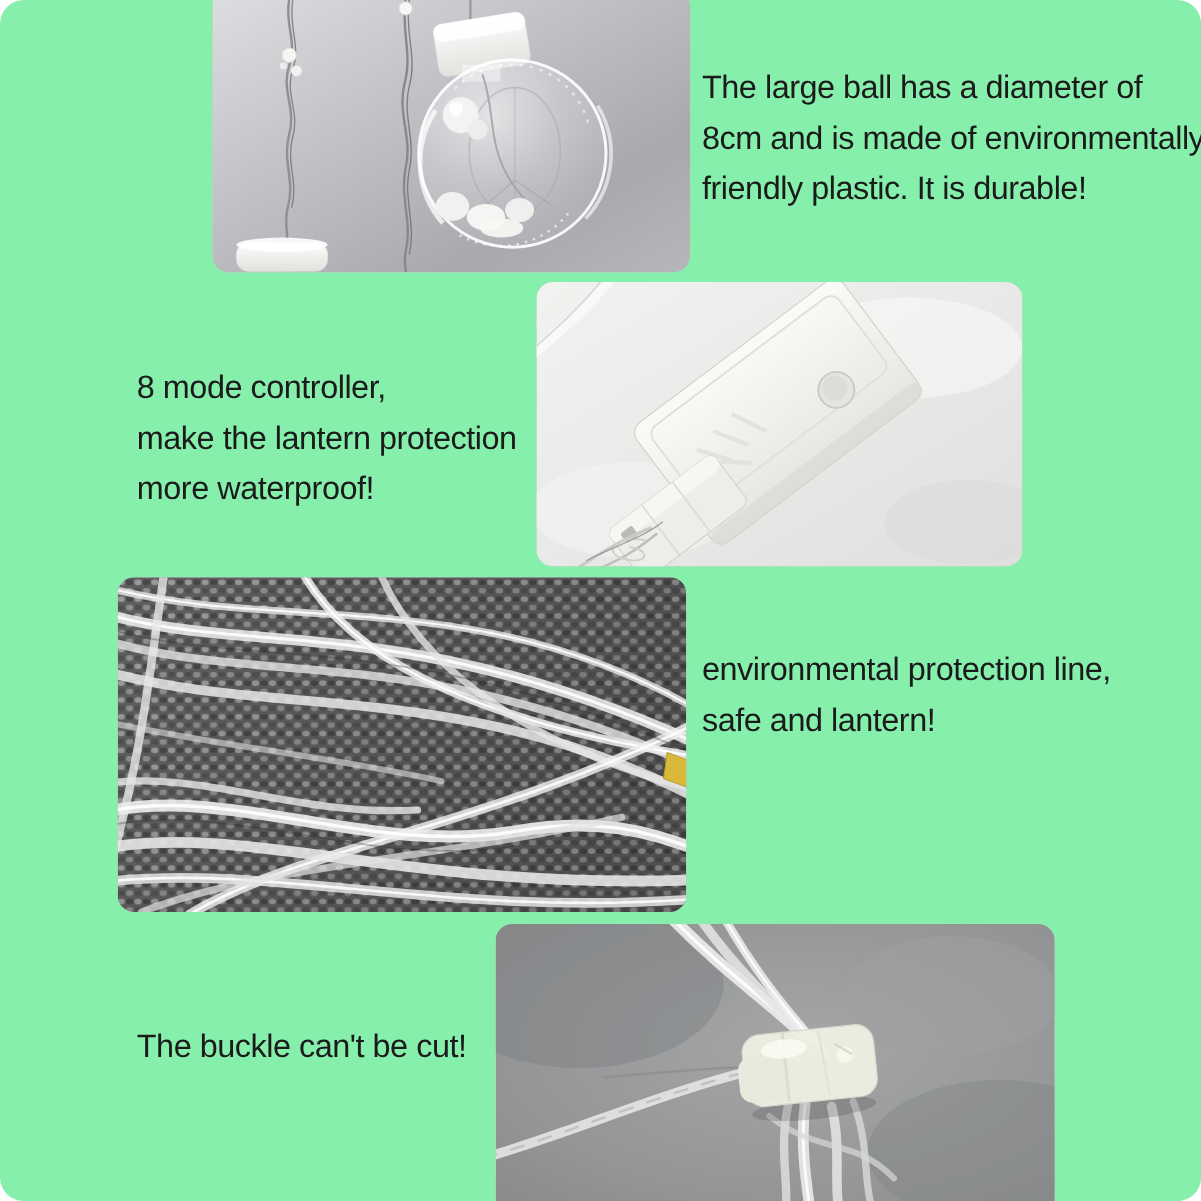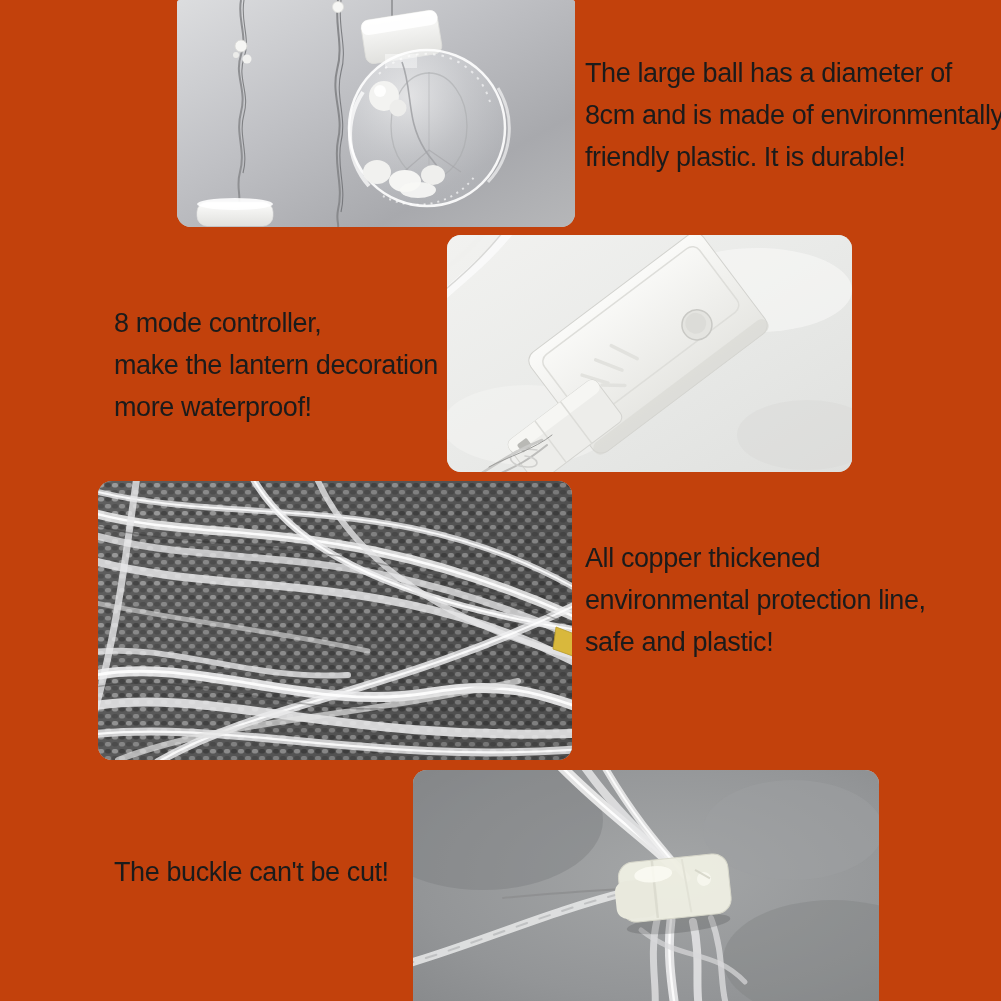--- a/index.html
+++ b/index.html
@@ -1,20 +1,20 @@
 <!DOCTYPE html>
 <html><head>
 <meta charset="utf-8">
 <style>
   html,body{margin:0;padding:0;}
   body{
     width:1001px;height:1001px;overflow:hidden;background:#ffffff;
     font-family:"Liberation Sans","DejaVu Sans",sans-serif;
   }
-  .canvas{position:relative;width:1001px;height:1001px;background:#c2410c;}
+  .canvas{position:relative;width:1001px;height:1001px;background:#86efac;border-radius:20px;}
   .photo{position:absolute;margin:0;padding:0;overflow:hidden;background:#cccccc;}
   .photo svg{display:block;width:100%;height:100%;}
   #photo1{left:177px;top:0;width:398px;height:227px;border-radius:3px 3px 14px 14px;}
   #photo2{left:447px;top:235px;width:405px;height:237px;border-radius:14px;}
   #photo3{left:98px;top:481px;width:474px;height:279px;border-radius:14px;}
   #photo4{left:413px;top:770px;width:466px;height:231px;border-radius:14px 14px 0 0;}
   .caption{
     position:absolute;color:#1b1b1b;font-size:27px;line-height:42px;
     letter-spacing:-0.4px;white-space:nowrap;font-weight:400;
   }
@@ -104,21 +104,21 @@
   </figure>
 
   <div class="caption" id="caption1">
     <div>The large ball has a diameter of</div>
     <div>8cm and is made of environmentally</div>
     <div>friendly plastic. It is durable!</div>
   </div>
 
   <div class="caption" id="caption2">
     <div>8 mode controller,</div>
-    <div>make the lantern decoration</div>
+    <div>make the lantern protection</div>
     <div>more waterproof!</div>
   </div>
 
   <figure class="photo" id="photo2" aria-label="white 8-mode controller box with round button">
     <svg viewBox="0 0 405 237" xmlns="http://www.w3.org/2000/svg">
       <defs>
         <linearGradient id="p2bg" x1="0" y1="0" x2="1" y2="1">
           <stop offset="0" stop-color="#f2f2f0"></stop>
           <stop offset="0.5" stop-color="#e9eae8"></stop>
           <stop offset="1" stop-color="#dfe0de"></stop>
@@ -211,23 +211,22 @@
       </g>
       <g fill="none" stroke="#2c2c2c" stroke-width="1.5" opacity="0.3">
         <path d="M-12,42 C110,78 240,40 486,150"></path>
         <path d="M-12,208 C90,184 210,244 330,224"></path>
       </g>
       <path d="M458,146 l24,9 -7,20 -20,-7 z" fill="#d9b83c" stroke="#b89a2b" stroke-width="0.8"></path>
     </svg>
   </figure>
 
   <div class="caption" id="caption3">
-    <div>All copper thickened</div>
     <div>environmental protection line,</div>
-    <div>safe and plastic!</div>
+    <div>safe and lantern!</div>
   </div>
 
   <div class="caption" id="caption4">
     <div>The buckle can't be cut!</div>
   </div>
 
   <figure class="photo" id="photo4" aria-label="white plastic buckle clamped on clear wires">
     <svg viewBox="0 0 466 231" xmlns="http://www.w3.org/2000/svg">
       <defs>
         <radialGradient id="p4bg" cx="0.55" cy="0.45" r="0.9">

